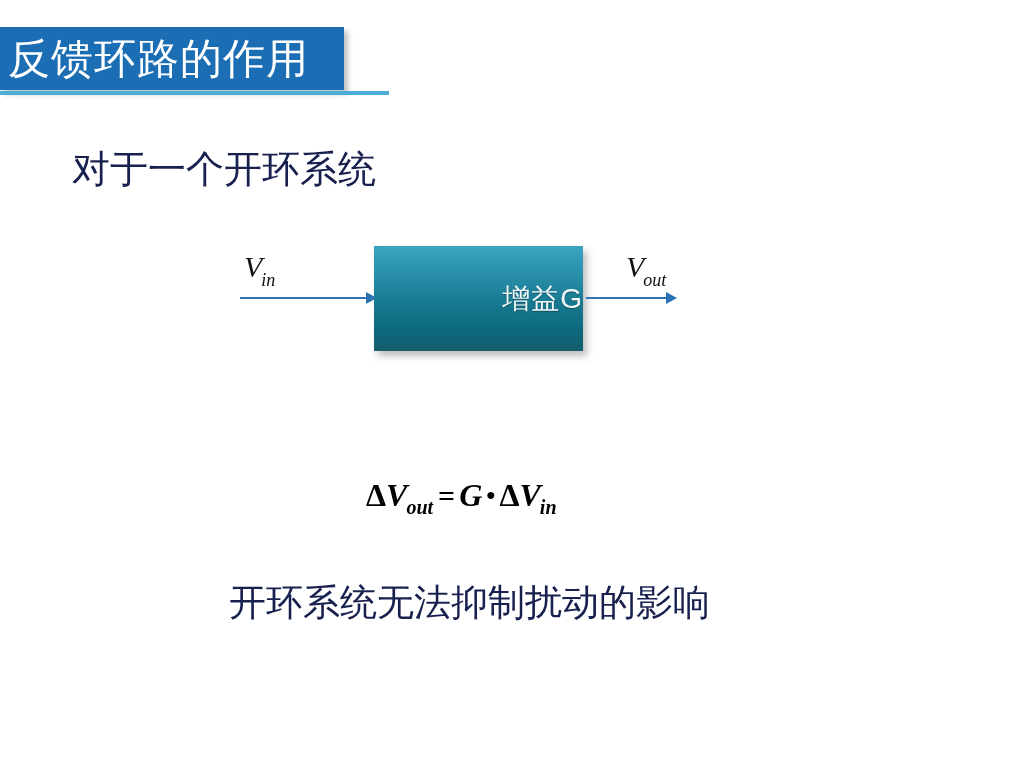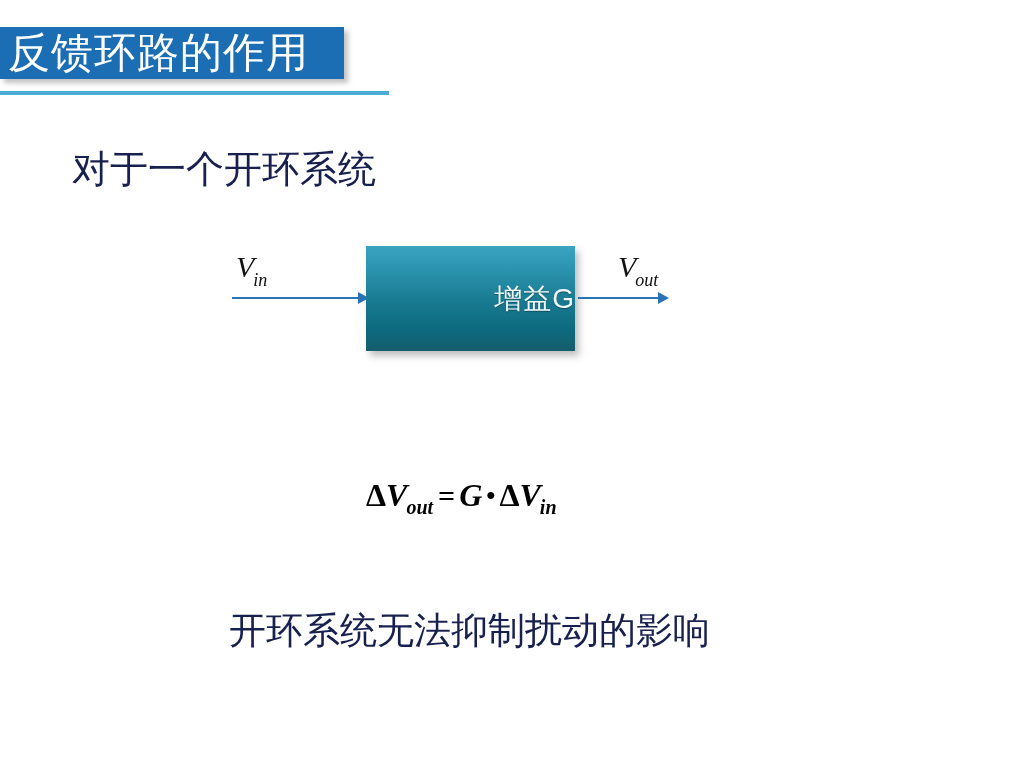--- a/index.html
+++ b/index.html
@@ -23,21 +23,21 @@
     height: 767px;
     background: #ffffff;
   }
 
   
   .title-banner {
     position: absolute;
     left: 0px;
     top: 27px;
     width: 344px;
-    height: 52px;
+    height: 63px;
     background: #1b6eb3;
     box-shadow: 4px 4px 5px rgba(120,120,120,0.45);
     display: flex;
     align-items: center;
     box-sizing: border-box;
     padding-left: 8px;
   }
   .title-text {
     color: #ffffff;
     font-family: "Liberation Sans", sans-serif;
@@ -64,21 +64,21 @@
     font-family: Liberation Sans, sans-serif;
     font-size: 38px;
     color: #17204e;
     white-space: nowrap;
     letter-spacing: 0px;
   }
 
   
   .diagram {
     position: absolute;
-    left: 0;
+    left: 8px;
     top: 0;
     width: 970px;
     height: 767px;
     pointer-events: none;
     padding-left: 20px;
   }
 
   .gain-box {
     position: absolute;
     left: 366px;
@@ -183,21 +183,20 @@
 
   
   .conclusion {
     position: absolute;
     left: 229px;
     top: 578px;
     font-family: "Liberation Sans", sans-serif;
     font-size: 37px;
     color: #17204e;
     white-space: nowrap;
-    margin-top: 28px;
   }
 </style>
 </head>
 <body>
 
 <div class="slide">
 
   <div class="title-banner">
     <span class="title-text">反馈环路的作用</span>
   </div>

